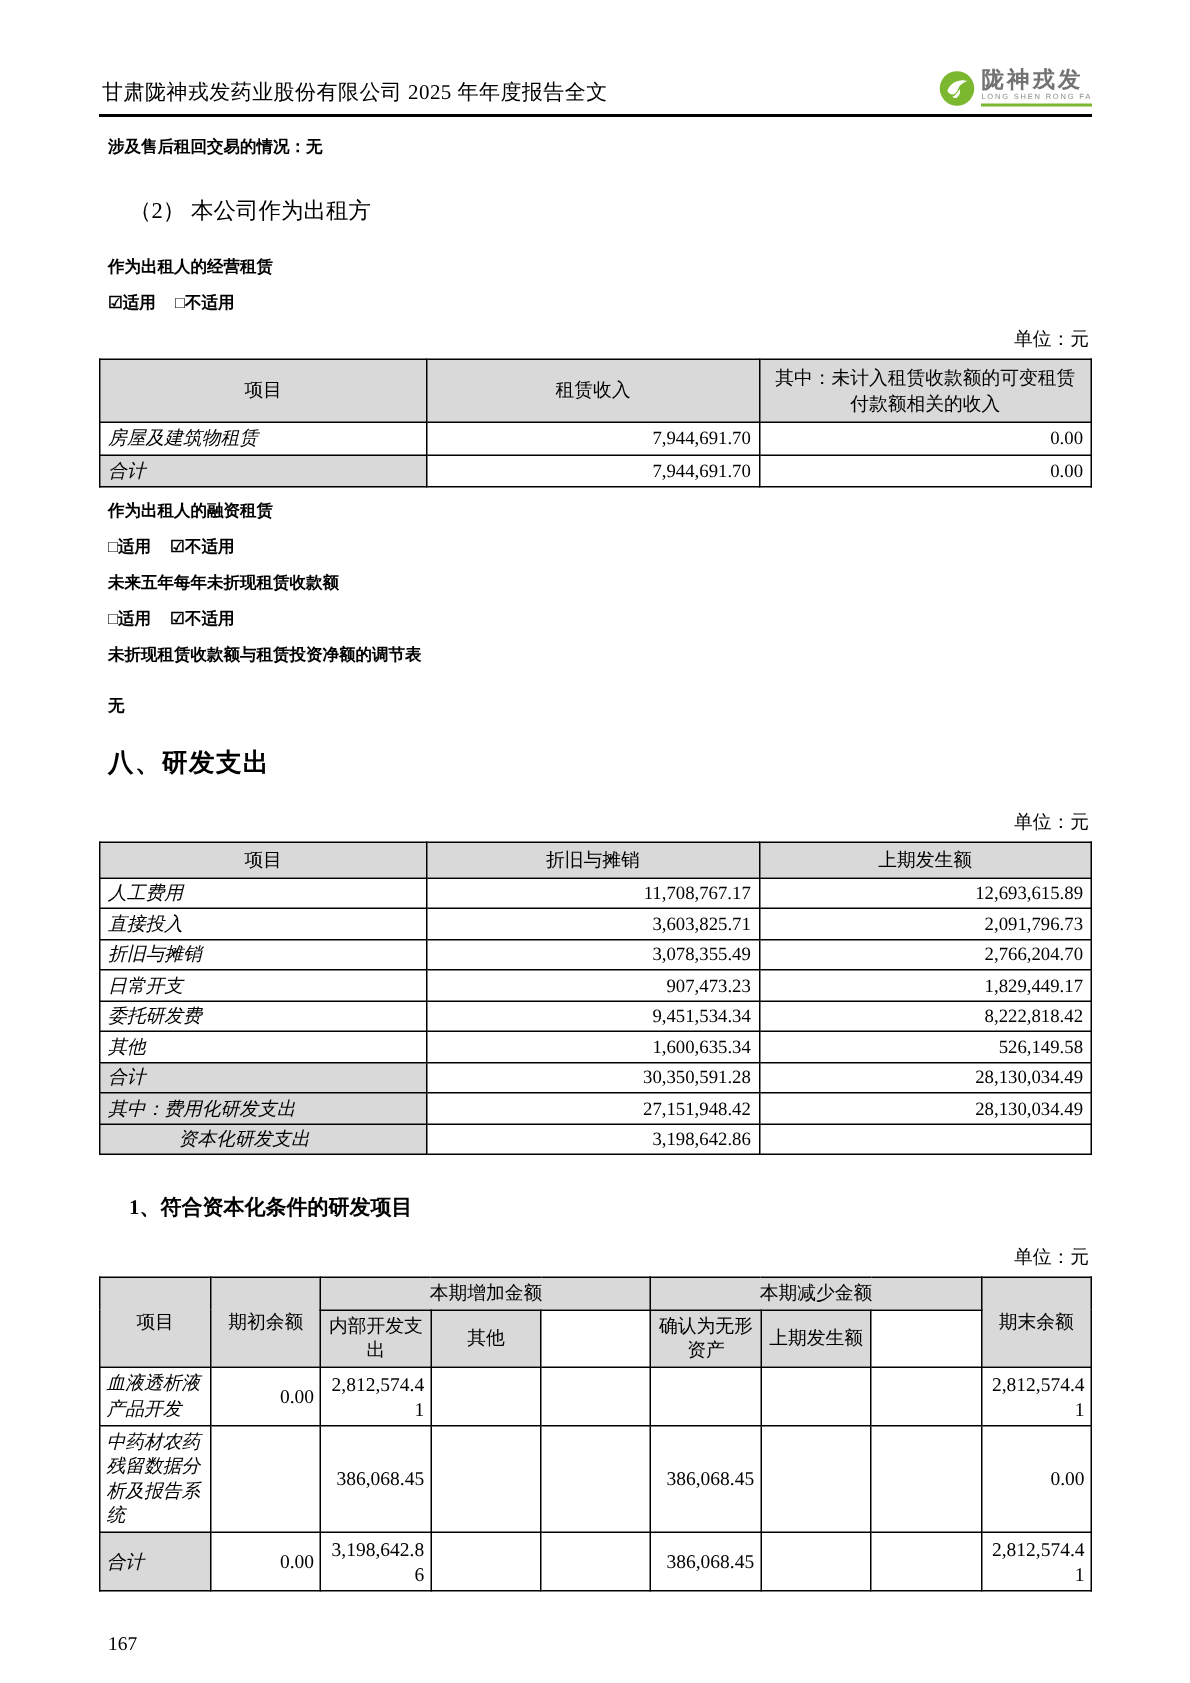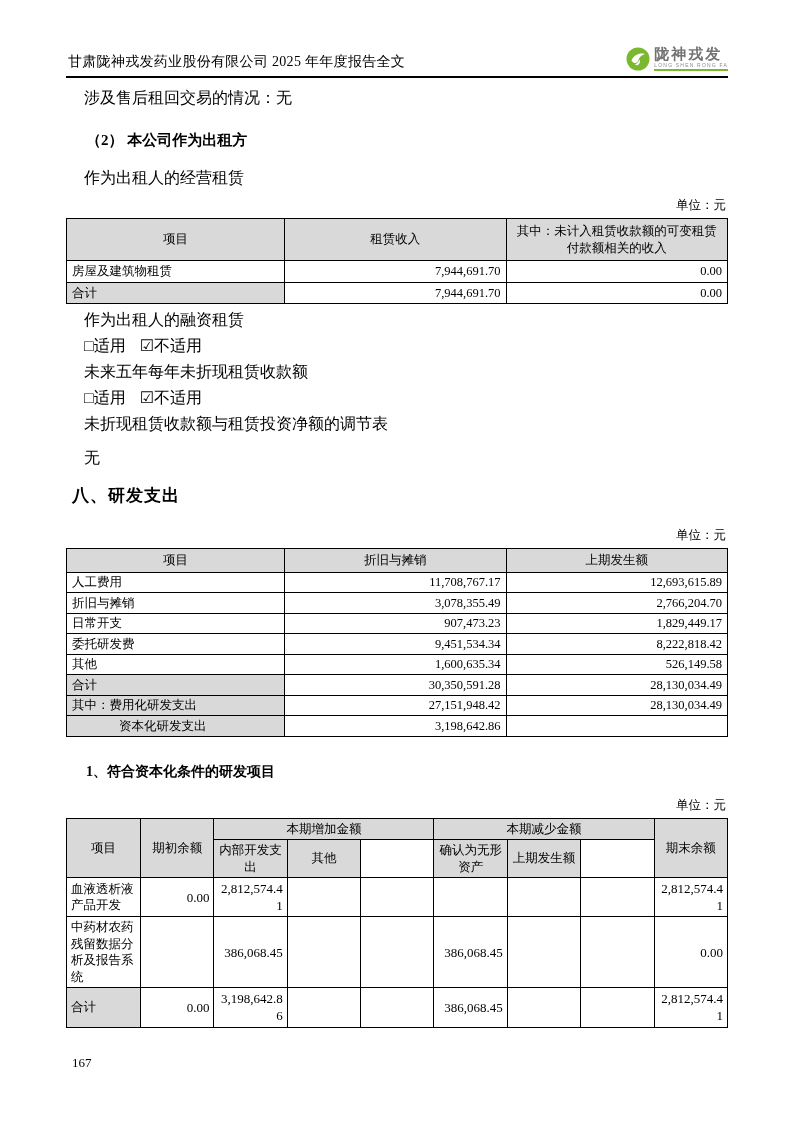--- a/index.html
+++ b/index.html
@@ -17,46 +17,46 @@
     display: flex; justify-content: space-between; align-items: flex-end;
     border-bottom: 2px solid #000; padding-bottom: 5px;
   }
   .doc-title { font-size: 14px; letter-spacing: 0.3px; padding-left: 2px; }
   .logo { display: flex; align-items: center; gap: 4px; }
   .logo-text { display: flex; flex-direction: column; line-height: 1; }
   .logo-cn { font-size: 15px; font-weight: bold; color: #737373; letter-spacing: 2px; font-family: "Liberation Sans", sans-serif; }
   .logo-en { font-size: 5px; color: #8a8a8a; letter-spacing: 1.2px; margin-top: 2px; border-bottom: 2px solid #7cb82f; padding-bottom: 1px; font-family: "Liberation Sans", sans-serif; }
 
   
-  .body-line { font-size: 16px; line-height: 14px; margin: 12px; padding-left: 6px; }
+  .body-line { font-size: 11px; line-height: 14px; margin: 0; padding-left: 6px; font-weight: bold; }
   .mt13 { margin-top: 13px; }
   .mt10 { margin-top: 10px; }
   .mt9  { margin-top: 9px; }
   .mt20 { margin-top: 20px; }
   .mt21 { margin-top: 21px; }
   .checkbox-line span { margin-right: 10px; }
-  .sub-heading { font-size: 15px; font-weight: bold; margin: 26px 0 0 0; padding-left: 20px; }
+  .sub-heading { font-size: 15px; font-weight: normal; margin: 26px 0 0 0; padding-left: 20px; }
   .big-heading { font-size: 17px; font-weight: bold; margin: 19px 0 0 0; padding-left: 6px; letter-spacing: 1px; }
   .num-heading { font-size: 14px; font-weight: bold; margin: 26px 0 0 0; padding-left: 20px; }
   .unit-line { font-size: 12.5px; text-align: right; margin-top: 9px; padding-right: 2px; }
   .mtu20 { margin-top: 20px; }
   .mtu16 { margin-top: 16px; }
 
   
   table.tbl { width: 100%; border-collapse: collapse; table-layout: fixed; margin-top: 4px; }
   .tbl th, .tbl td {
     border: 1px solid #000;
     font-size: 12.5px; line-height: 1.32;
     padding: 2px 5px;
     font-weight: normal;
     vertical-align: middle;
   }
   .tbl th { background: #d9d9d9; text-align: center; padding: 4px 5px; }
   .tbl th.blank { background: #ffffff; }
-  .tbl td.label { text-align: left; background: #ffffff; }
+  .tbl td.label { text-align: left; background: #ffffff; font-style: italic; }
   .tbl td.num { text-align: right; background: #ffffff; }
   .tbl td.gray { background: #d9d9d9; }
   .tbl td.indent { padding-left: 52px; }
   .rd-tbl th, .rd-tbl td { padding: 1.5px 5px; }
   .rd-tbl th { padding: 3px 5px; }
   .cap-tbl th, .cap-tbl td { word-break: break-all; padding: 2px 4px; font-size: 12.5px; }
   .cap-tbl td.num { font-size: 13px; }
 
   .page-number { font-size: 13px; margin-top: 27px; padding-left: 6px; }
 </style>
@@ -78,20 +78,24 @@
         <div class="logo-en">LONG SHEN RONG FA</div>
       </div>
     </div>
   </div>
 
   <p class="body-line mt13">涉及售后租回交易的情况：无</p>
 
   <h3 class="sub-heading">（2） 本公司作为出租方</h3>
 
   <p class="body-line mt21">作为出租人的经营租赁</p>
+  <p class="body-line mt10 checkbox-line">
+    <span>☑适用</span>
+    <span>□不适用</span>
+  </p>
 
   <div class="unit-line">单位：元</div>
 
   <table class="tbl">
     <colgroup>
         <col style="width:33%">
         <col style="width:33.5%">
         <col style="width:33.5%">
       </colgroup>
     <thead>
@@ -144,20 +148,25 @@
         <th>上期发生额</th>
       </tr>
     </thead>
     <tbody>
       <tr>
         <td class="label">人工费用</td>
         <td class="num">11,708,767.17</td>
         <td class="num">12,693,615.89</td>
       </tr>
       <tr>
+        <td class="label">直接投入</td>
+        <td class="num">3,603,825.71</td>
+        <td class="num">2,091,796.73</td>
+      </tr>
+      <tr>
         <td class="label">折旧与摊销</td>
         <td class="num">3,078,355.49</td>
         <td class="num">2,766,204.70</td>
       </tr>
       <tr>
         <td class="label">日常开支</td>
         <td class="num">907,473.23</td>
         <td class="num">1,829,449.17</td>
       </tr>
       <tr>

